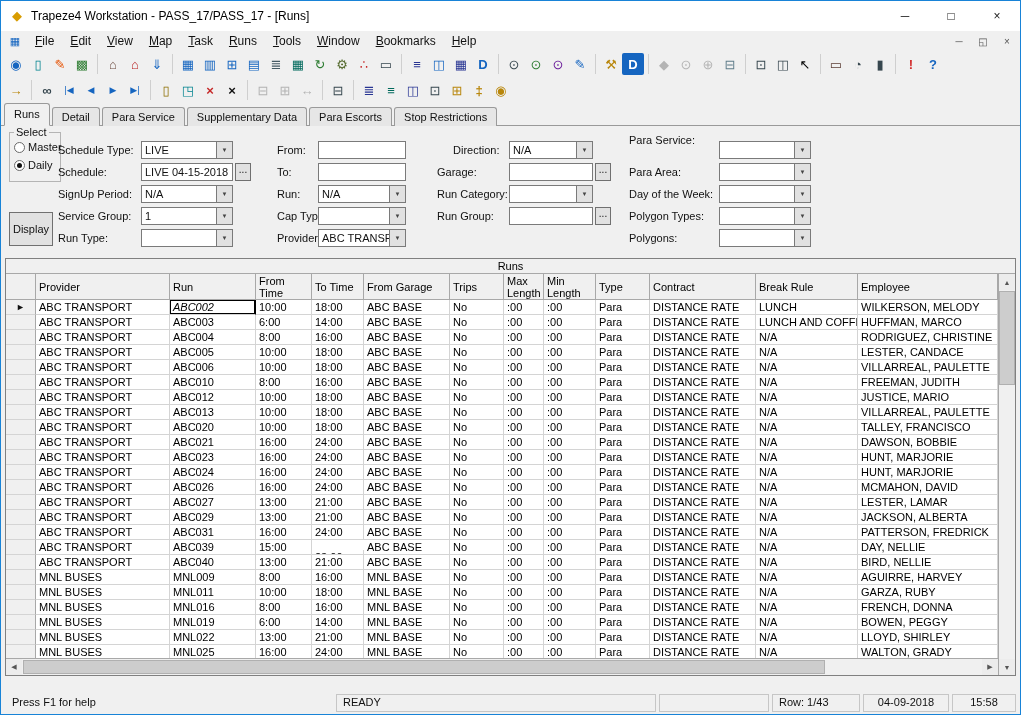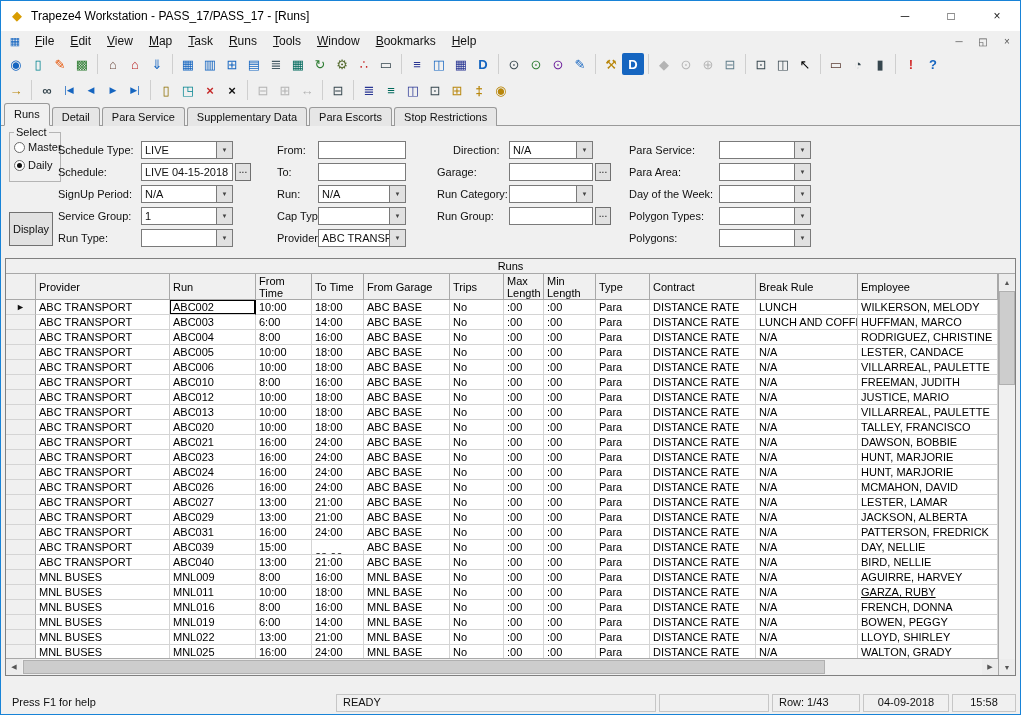--- a/index.html
+++ b/index.html
@@ -52,21 +52,21 @@
   .grid-title{height:14px;flex:0 0 14px;line-height:14px;text-align:center;font-size:11px;background:#f0f0f0;border-bottom:1px solid #a8a8a8;}
   .grid-main{flex:1;display:flex;overflow:hidden;}
   .grid-table{flex:1;display:flex;flex-direction:column;overflow:hidden;}
   .grid-header{display:flex;height:26px;flex:0 0 26px;background:#f0f0f0;}
   .gh-cell{box-sizing:border-box;border-right:1px solid #a8a8a8;border-bottom:1px solid #a8a8a8;background:#f0f0f0;
     font-size:11px;line-height:12px;padding:1px 1px 1px 3px;display:flex;align-items:center;overflow:hidden;min-width:0;}
   #grid-body{flex:1;overflow:hidden;}
   .grid-row{display:flex;height:15px;}
   .gc{box-sizing:border-box;border-right:1px solid #d4d4d4;border-bottom:1px solid #d4d4d4;font-size:11px;line-height:14px;
     padding:0 0 0 3px;white-space:nowrap;overflow:hidden;min-width:0;}
-  .gc.focused{box-shadow:inset 0 0 0 1px #000;border-right-color:#000;}
+  .gc.focused{box-shadow:inset 0 0 0 1px #000;border-right-color:#000;font-style:italic;}
   .sel-cell{background:#f0f0f0;border-right:1px solid #a8a8a8;text-align:center;font-size:9px;line-height:15px;padding:0;color:#111;}
   .v-scroll{flex:0 0 16px;background:#f0f0f0;border-left:1px solid #a8a8a8;display:flex;flex-direction:column;align-items:center;}
   .h-scroll{height:16px;flex:0 0 16px;background:#f0f0f0;border-top:1px solid #a8a8a8;display:flex;align-items:center;}
   .sb-arrow{width:16px;height:16px;flex:0 0 16px;display:flex;align-items:center;justify-content:center;font-size:7px;color:#555;background:#ececec;}
   .v-thumb{width:14px;height:92px;background:#cdcdcd;border:1px solid #b0b0b0;margin-top:1px;}
   .h-thumb{height:12px;flex:0 0 800px;background:#cdcdcd;border:1px solid #b0b0b0;margin-left:1px;}
   .h-track{flex:1;}
   .v-track{flex:1;}
   
   .statusbar{height:22px;flex:0 0 22px;background:#f0f0f0;display:flex;align-items:stretch;gap:3px;
@@ -397,21 +397,21 @@
         <div class="fp-label" style="left: 436px; top: 59px;">Run Category:</div>
         <div class="fp-field" style="left: 508px; top: 59px; width: 84px;">
           <div class="combo-text"></div>
           <div class="combo-btn">▼</div>
         </div>
         <div class="fp-label" style="left: 436px; top: 81px;">Run Group:</div>
         <div class="fp-field" style="left: 508px; top: 81px; width: 84px;">
           <div class="combo-text"></div>
         </div>
         <div class="ellipsis-btn" style="left: 594px; top: 81px;">...</div>
-        <div class="fp-label" style="left: 628px; top: 15px;">Para Service:</div>
+        <div class="fp-label" style="left: 628px; top: 5px;">Para Service:</div>
         <div class="fp-field" style="left: 718px; top: 15px; width: 92px;">
           <div class="combo-text"></div>
           <div class="combo-btn">▼</div>
         </div>
         <div class="fp-label" style="left: 628px; top: 37px;">Para Area:</div>
         <div class="fp-field" style="left: 718px; top: 37px; width: 92px;">
           <div class="combo-text"></div>
           <div class="combo-btn">▼</div>
         </div>
         <div class="fp-label" style="left: 628px; top: 59px;">Day of the Week:</div>
@@ -744,21 +744,21 @@
                 <div class="gc" style="flex: 0 0 86px;">MNL011</div>
                 <div class="gc" style="flex: 0 0 56px;">10:00</div>
                 <div class="gc" style="flex: 0 0 52px;">18:00</div>
                 <div class="gc" style="flex: 0 0 86px;">MNL BASE</div>
                 <div class="gc" style="flex: 0 0 54px;">No</div>
                 <div class="gc" style="flex: 0 0 40px;">:00</div>
                 <div class="gc" style="flex: 0 0 52px;">:00</div>
                 <div class="gc" style="flex: 0 0 54px;">Para</div>
                 <div class="gc" style="flex: 0 0 106px;">DISTANCE RATE</div>
                 <div class="gc" style="flex: 0 0 102px;">N/A</div>
-                <div class="gc" style="flex: 1 1 0px; text-decoration: underline;">GARZA, RUBY</div>
+                <div class="gc" style="flex: 1 1 0px;">GARZA, RUBY</div>
               </div>
               <div class="grid-row">
                 <div class="gc sel-cell" style="flex: 0 0 30px;"></div>
                 <div class="gc" style="flex: 0 0 134px;">MNL BUSES</div>
                 <div class="gc" style="flex: 0 0 86px;">MNL016</div>
                 <div class="gc" style="flex: 0 0 56px;">8:00</div>
                 <div class="gc" style="flex: 0 0 52px;">16:00</div>
                 <div class="gc" style="flex: 0 0 86px;">MNL BASE</div>
                 <div class="gc" style="flex: 0 0 54px;">No</div>
                 <div class="gc" style="flex: 0 0 40px;">:00</div>

